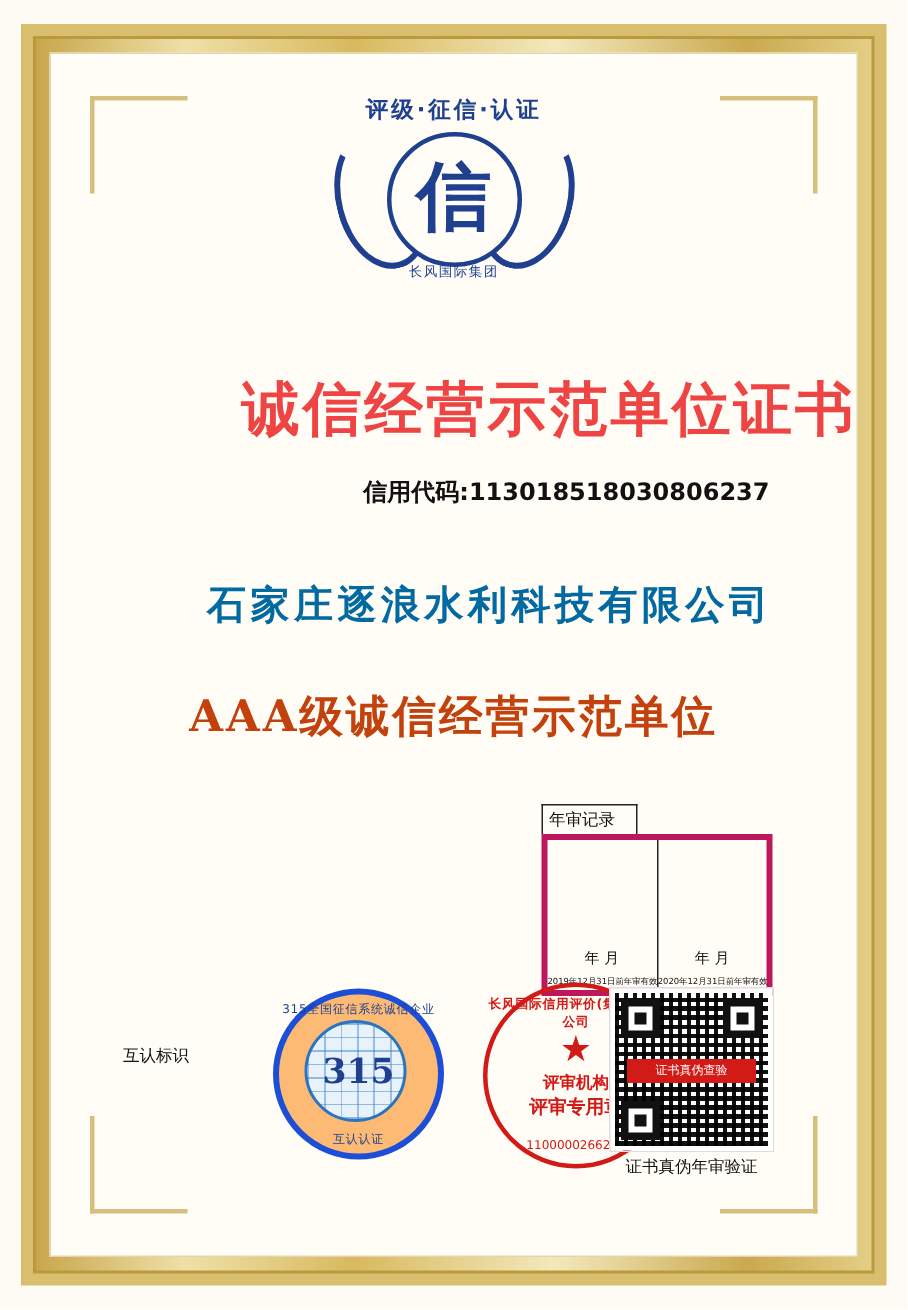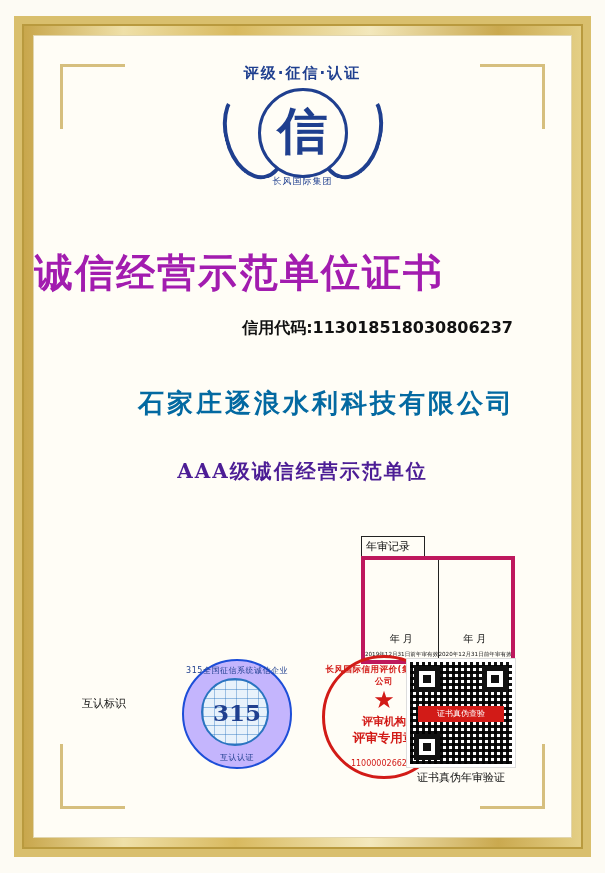--- a/index.html
+++ b/index.html
@@ -111,26 +111,27 @@
     letter-spacing: 1px;
     font-family: "DejaVu Sans", sans-serif;
     z-index: 4;
   }
 
   
   .main-title {
     position: absolute;
     left: 0; right: 0;
     top: 210px;
-    text-align: left;
+    text-align: right;
     font-size: 39px;
     font-weight: bold;
-    color: #a21caf;
+    color: #ef4444;
     letter-spacing: 2px;
     font-family: "DejaVu Sans", sans-serif;
+    padding-left: 24px;
   }
   .credit-code {
     position: absolute;
     right: 58px;
     top: 282px;
     font-size: 16px;
     color: #111111;
     font-weight: bold;
     font-family: "DejaVu Sans", sans-serif;
   }
@@ -144,23 +145,23 @@
     color: #0369a1;
     letter-spacing: 3px;
     font-family: "DejaVu Sans", sans-serif;
     padding-left: 48px;
   }
   .rating-line {
     position: absolute;
     left: 0; right: 0;
     top: 422px;
     text-align: center;
-    font-size: 20px;
-    font-weight: bold;
-    color: #4c1d95;
+    font-size: 29px;
+    font-weight: bold;
+    color: #c2410c;
     letter-spacing: 2px;
     font-family: "DejaVu Serif", serif;
   }
 
   
   .details {
     position: absolute;
     left: 63px;
     top: 513px;
     font-size: 14.5px;
@@ -246,22 +247,22 @@
     font-family: "DejaVu Serif", serif;
     background: #fffdf6;
   }
 
   
   .globe-badge { left: 148px; top: 6px; }
   .globe {
     position: relative;
     width: 106px; height: 106px;
     border-radius: 50%;
-    border: 2px solid #1d4ed8;
-    background: #c4b5fd;
+    border: 4px solid #1d4ed8;
+    background: #fdba74;
   }
   .globe::before {
     content: "";
     position: absolute;
     left: 17px; top: 17px;
     width: 68px; height: 68px;
     border-radius: 50%;
     border: 2px solid #2a74c0;
     background:
       repeating-linear-gradient(0deg, rgba(42,116,192,.45) 0 1px, transparent 1px 9px),

